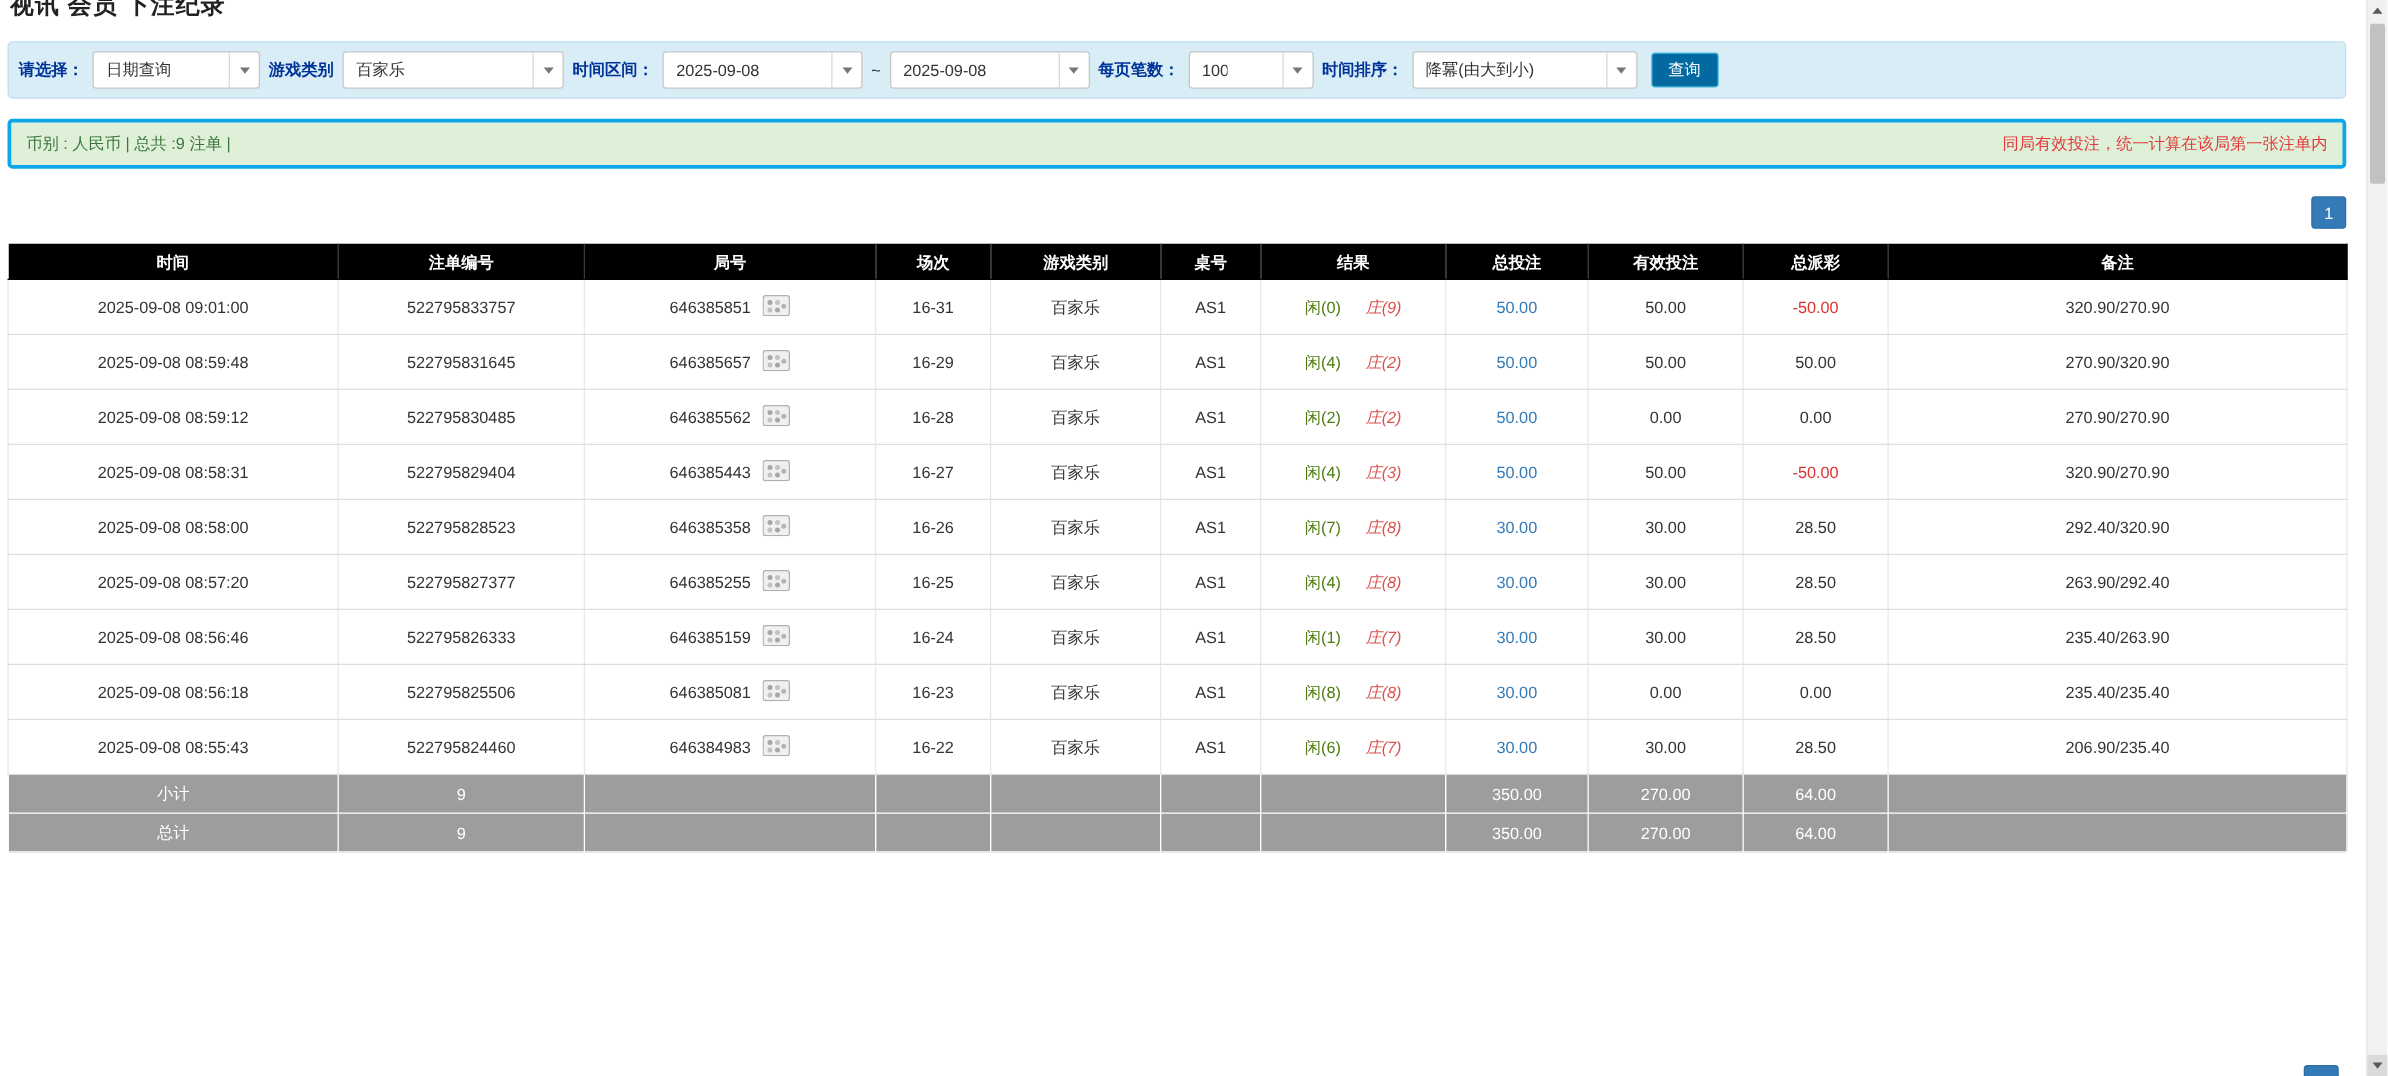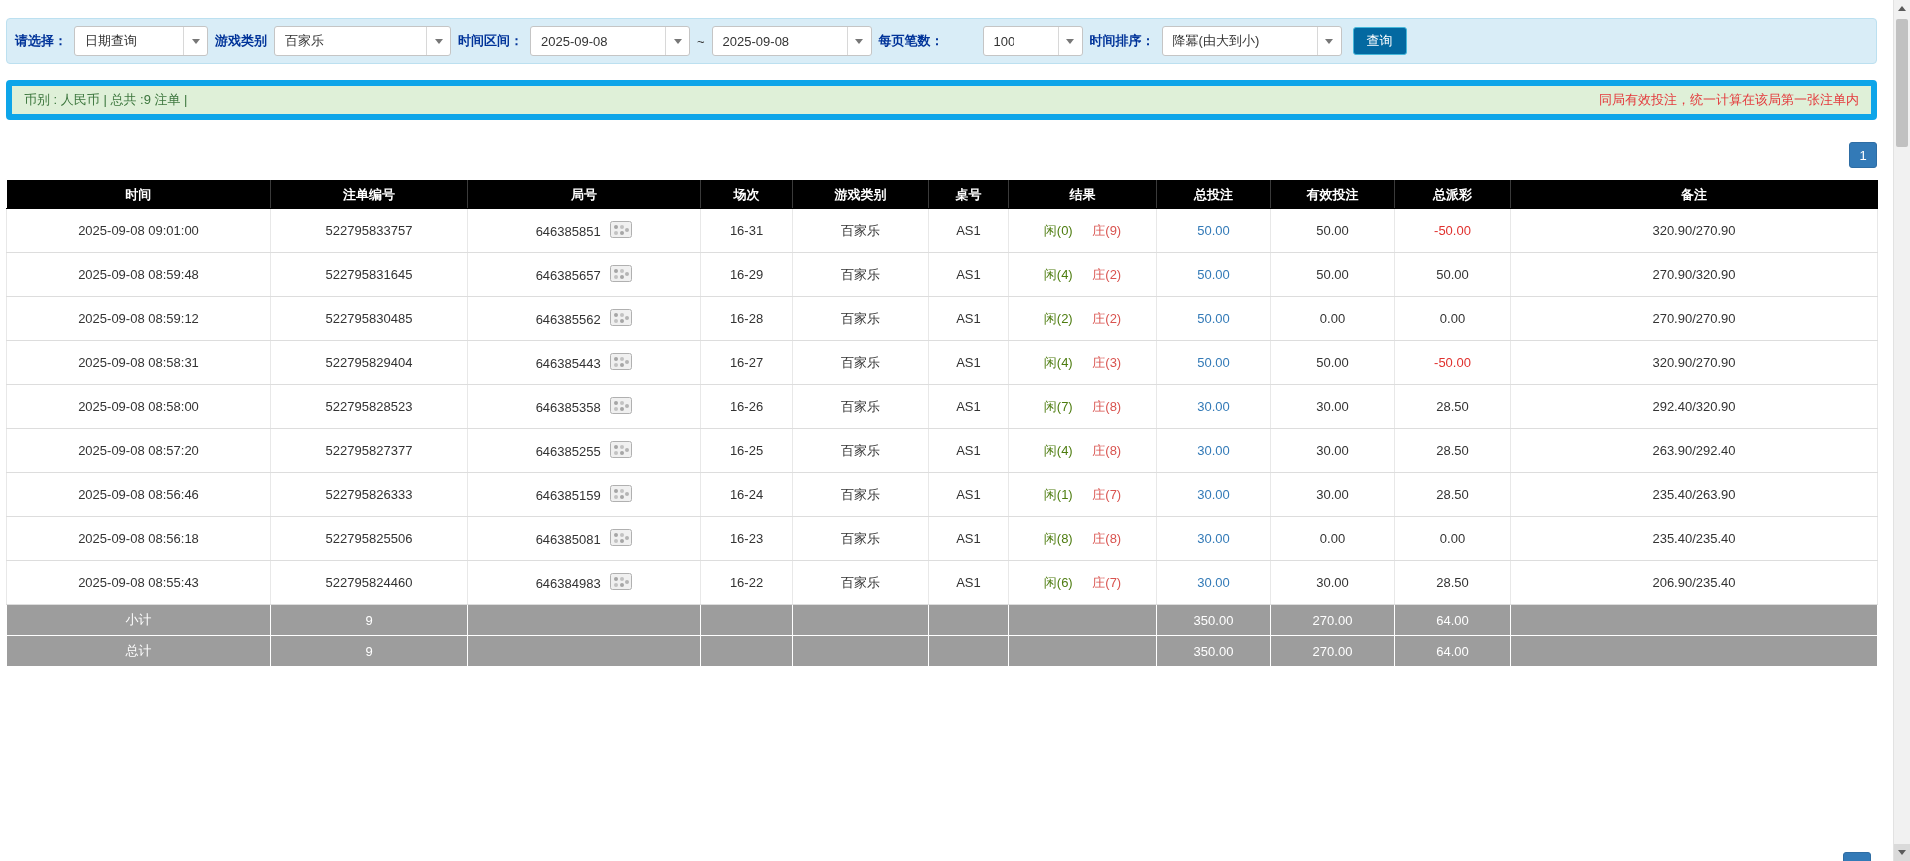--- a/index.html
+++ b/index.html
@@ -32,33 +32,33 @@
     background: #fff; border: 1px solid #c5c5c5; border-radius: 3px;
     height: 30px; display: flex; align-items: center; cursor: pointer; gap: 44px;
   }
   .combo-text { padding: 0 10px; font-size: 13px; color: #333; flex: 1; overflow: hidden; text-align: left; }
   .combo-caret {
     width: 24px; align-self: stretch; border-left: 1px solid #d8d8d8;
     display: flex; align-items: center; justify-content: center;
   }
   .caret-shape { width: 0; height: 0; border-left: 4px solid transparent; border-right: 4px solid transparent; border-top: 5px solid #777; }
   .w-query { width: 134px; } .w-game { width: 177px; } .w-date { width: 160px; }
-  .w-size { width: 100px; margin-left: 32px; } .w-sort { width: 180px; }
+  .w-size { width: 100px; } .w-sort { width: 180px; }
   .tilde { color: #333; font-size: 13px; }
   .search-btn {
     height: 28px; padding: 0 13px; margin-left: 4px;
     background: #0369a1; border: 1px solid #46b8da; border-radius: 3px;
     color: #fff; font-size: 13px; cursor: pointer;
     font-family: inherit;
   }
 
   
   .summary-bar {
     margin-top: 16px; height: 40px;
-    background: #dff0d8; border: 6px solid #0ea5e9; border-radius: 4px;
+    background: #dff0d8; border: 3px solid #0ea5e9; border-radius: 4px;
     display: flex; align-items: center; justify-content: space-between;
     padding: 0 12px; font-size: 13px; gap: 32px;
   }
   .summary-left { color: #3c763d; }
   .summary-right { color: #e4393c; }
 
   
   .pagination-top { margin-top: 22px; display: flex; justify-content: flex-end; }
   .page-btn {
     min-width: 28px; height: 26px;
@@ -75,21 +75,21 @@
     border-top: 1px solid #000; border-bottom: 1px solid #000;
   }
   thead th:last-child { border-right: 1px solid #000; }
   tbody td {
     height: 44px; background: #fff; font-size: 13px; color: #333;
     text-align: center; border: 1px solid #ddd; border-left-color: #e8e8e8; border-right-color: #e8e8e8;
     overflow: hidden;
   }
   td.bet-link { color: #337ab7; cursor: pointer; }
   .player { color: #4d7c0f; }
-  .banker { color: #d9534f; margin-left: 16px; }
+  .banker { color: #d9534f; margin-left: 16px; font-style: italic; }
   td.neg { color: #e0312e; }
   .round-cell .road-icon { display: inline-block; vertical-align: middle; margin-left: 6px; cursor: pointer; }
   .round-cell .round-no { vertical-align: middle; }
 
   tfoot td {
     height: 31px; background: #9d9d9d; color: #fff; font-size: 13px;
     text-align: center; border: 1px solid #fff;
   }
 
   
@@ -102,20 +102,23 @@
   .scroll-btn.down { bottom: 0; background: #dadada; }
   .tri-up { width: 0; height: 0; border-left: 4px solid transparent; border-right: 4px solid transparent; border-bottom: 5px solid #5a5a5a; }
   .tri-down { width: 0; height: 0; border-left: 4px solid transparent; border-right: 4px solid transparent; border-top: 5px solid #5a5a5a; }
   .scroll-thumb { position: absolute; top: 19px; left: 2px; width: 12px; height: 128px; background: #c1c1c1; border-radius: 2px; cursor: pointer; }
 </style>
 </head>
 <body>
 
 <div class="content">
 
+  <div class="page-title-wrap">
+    <span>视讯 会员 下注纪录</span>
+  </div>
 
   <div class="filter-bar">
     <span class="flabel">请选择：</span>
     <div class="combo w-query">
       <span class="combo-text">日期查询</span>
       <span class="combo-caret">
           <i class="caret-shape"></i>
         </span>
     </div>
 

